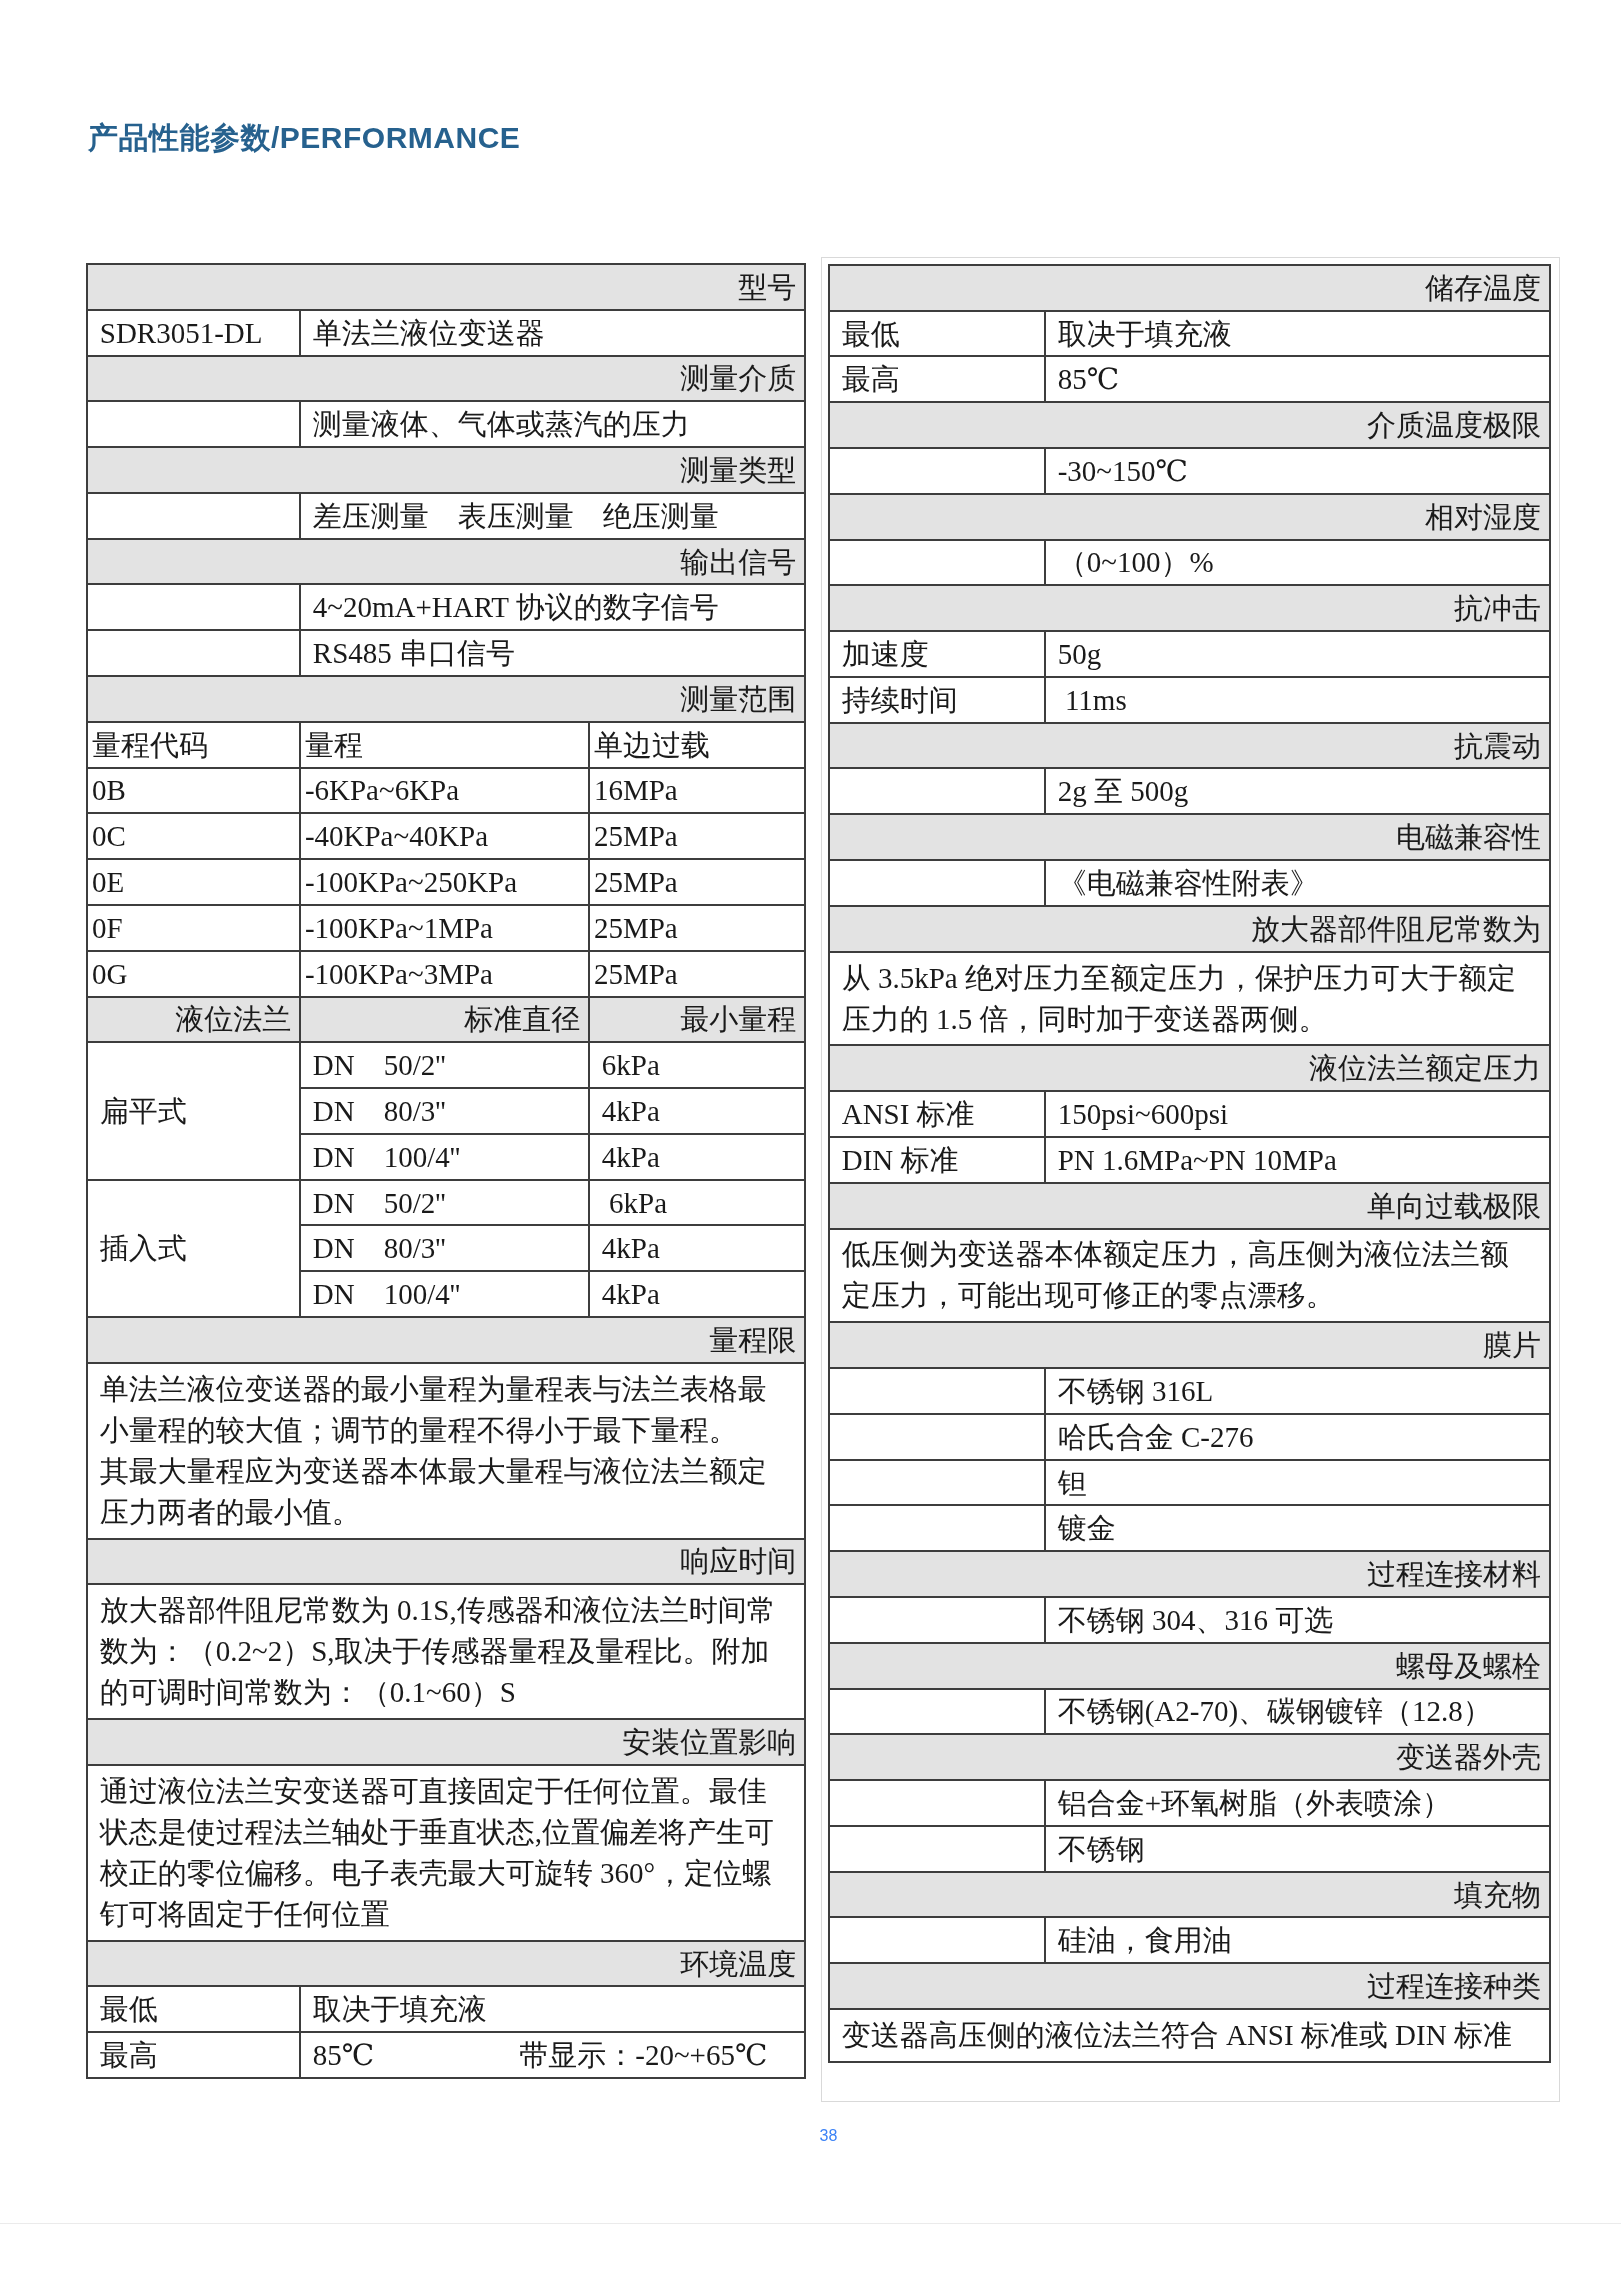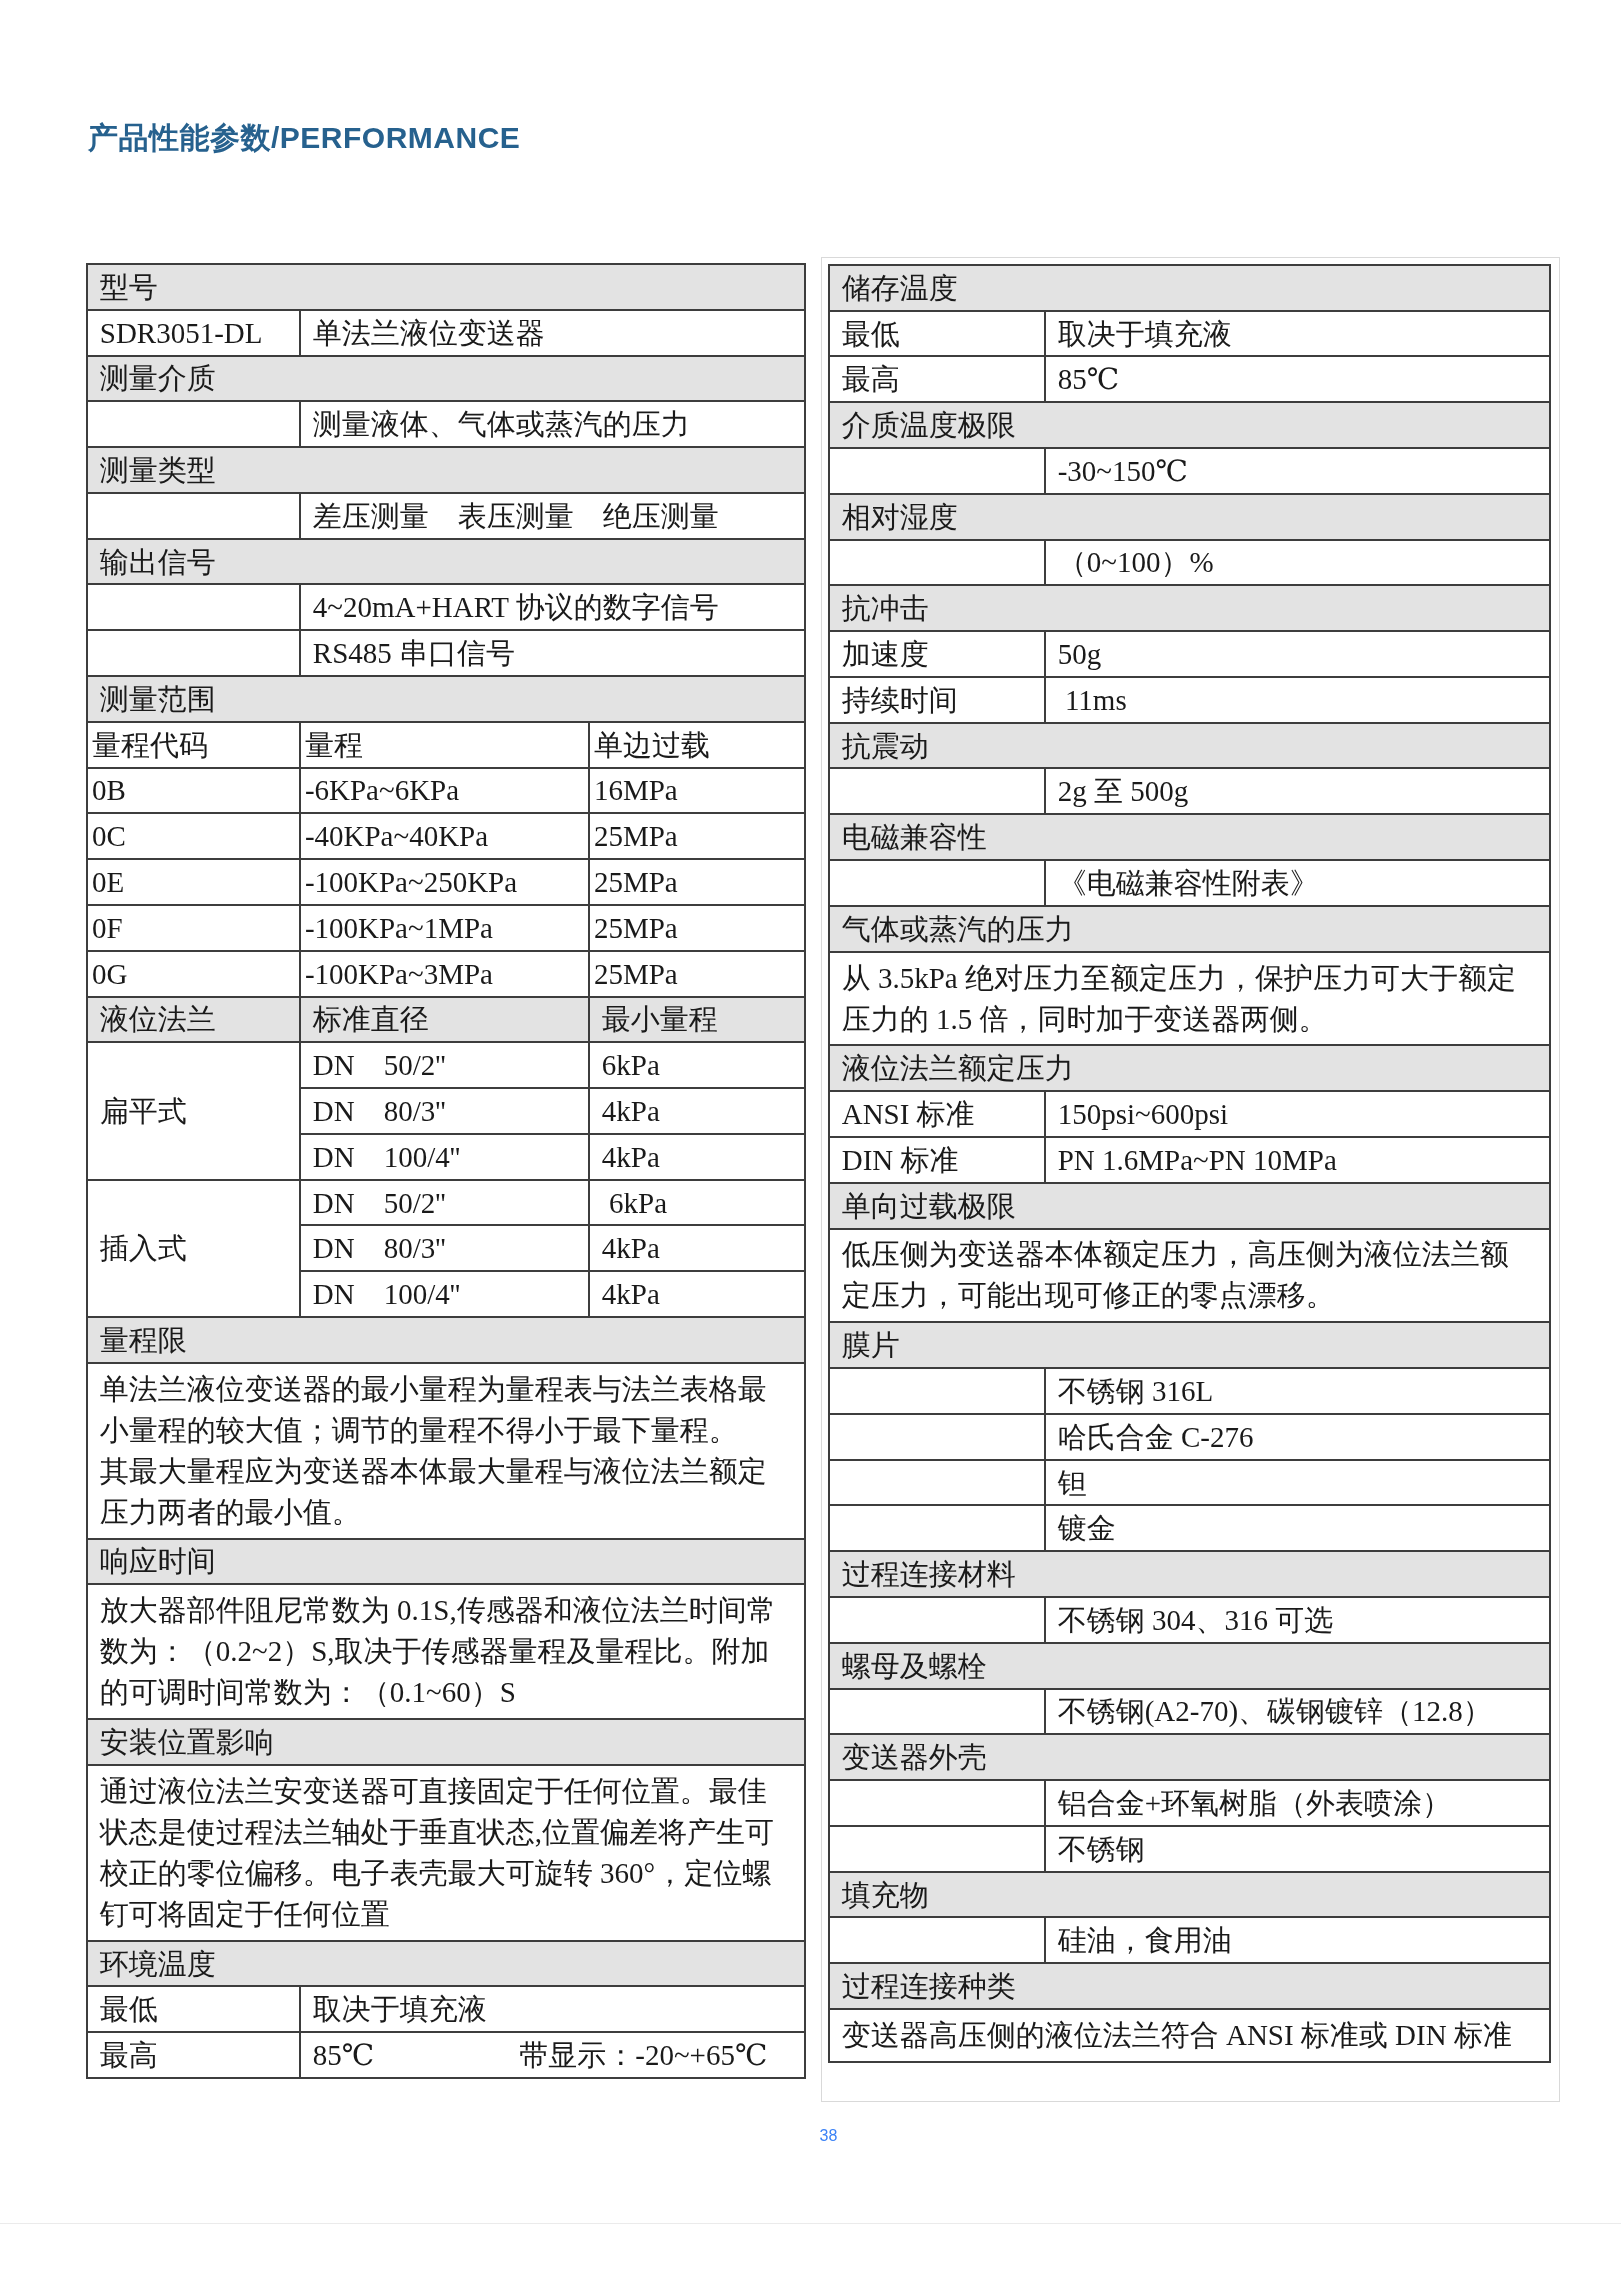--- a/index.html
+++ b/index.html
@@ -36,20 +36,21 @@
     border:2px solid var(--grid,#3d3d3d);
     font-size:29px;
     line-height:32px;
     padding:5.9px 7.8px 5.9px 11.8px;
     vertical-align:middle;
     white-space:pre-wrap;
     word-break:break-all;
   }
   table.spec td.sec{
     background:var(--section-bg,#e3e3e3);
+    text-align:right;
   }
   table.spec td.center{
     text-align:left;
     padding-left:3.9px;
   }
   table.spec td.para{
     line-height:41px;
     padding:4.9px 13.7px 4.9px 11.8px;
     border-radius:26px;
   }
@@ -260,21 +261,21 @@
             <td>2g 至 500g</td>
           </tr>
           <tr>
             <td colspan="2" class="sec">电磁兼容性</td>
           </tr>
           <tr>
             <td></td>
             <td>《电磁兼容性附表》</td>
           </tr>
           <tr>
-            <td colspan="2" class="sec">气体或蒸汽的压力</td>
+            <td colspan="2" class="sec">放大器部件阻尼常数为</td>
           </tr>
           <tr>
             <td colspan="2" class="para">从 3.5kPa 绝对压力至额定压力，保护压力可大于额定压力的 1.5 倍，同时加于变送器两侧。</td>
           </tr>
           <tr>
             <td colspan="2" class="sec">液位法兰额定压力</td>
           </tr>
           <tr>
             <td>ANSI 标准</td>
             <td>150psi~600psi</td>

